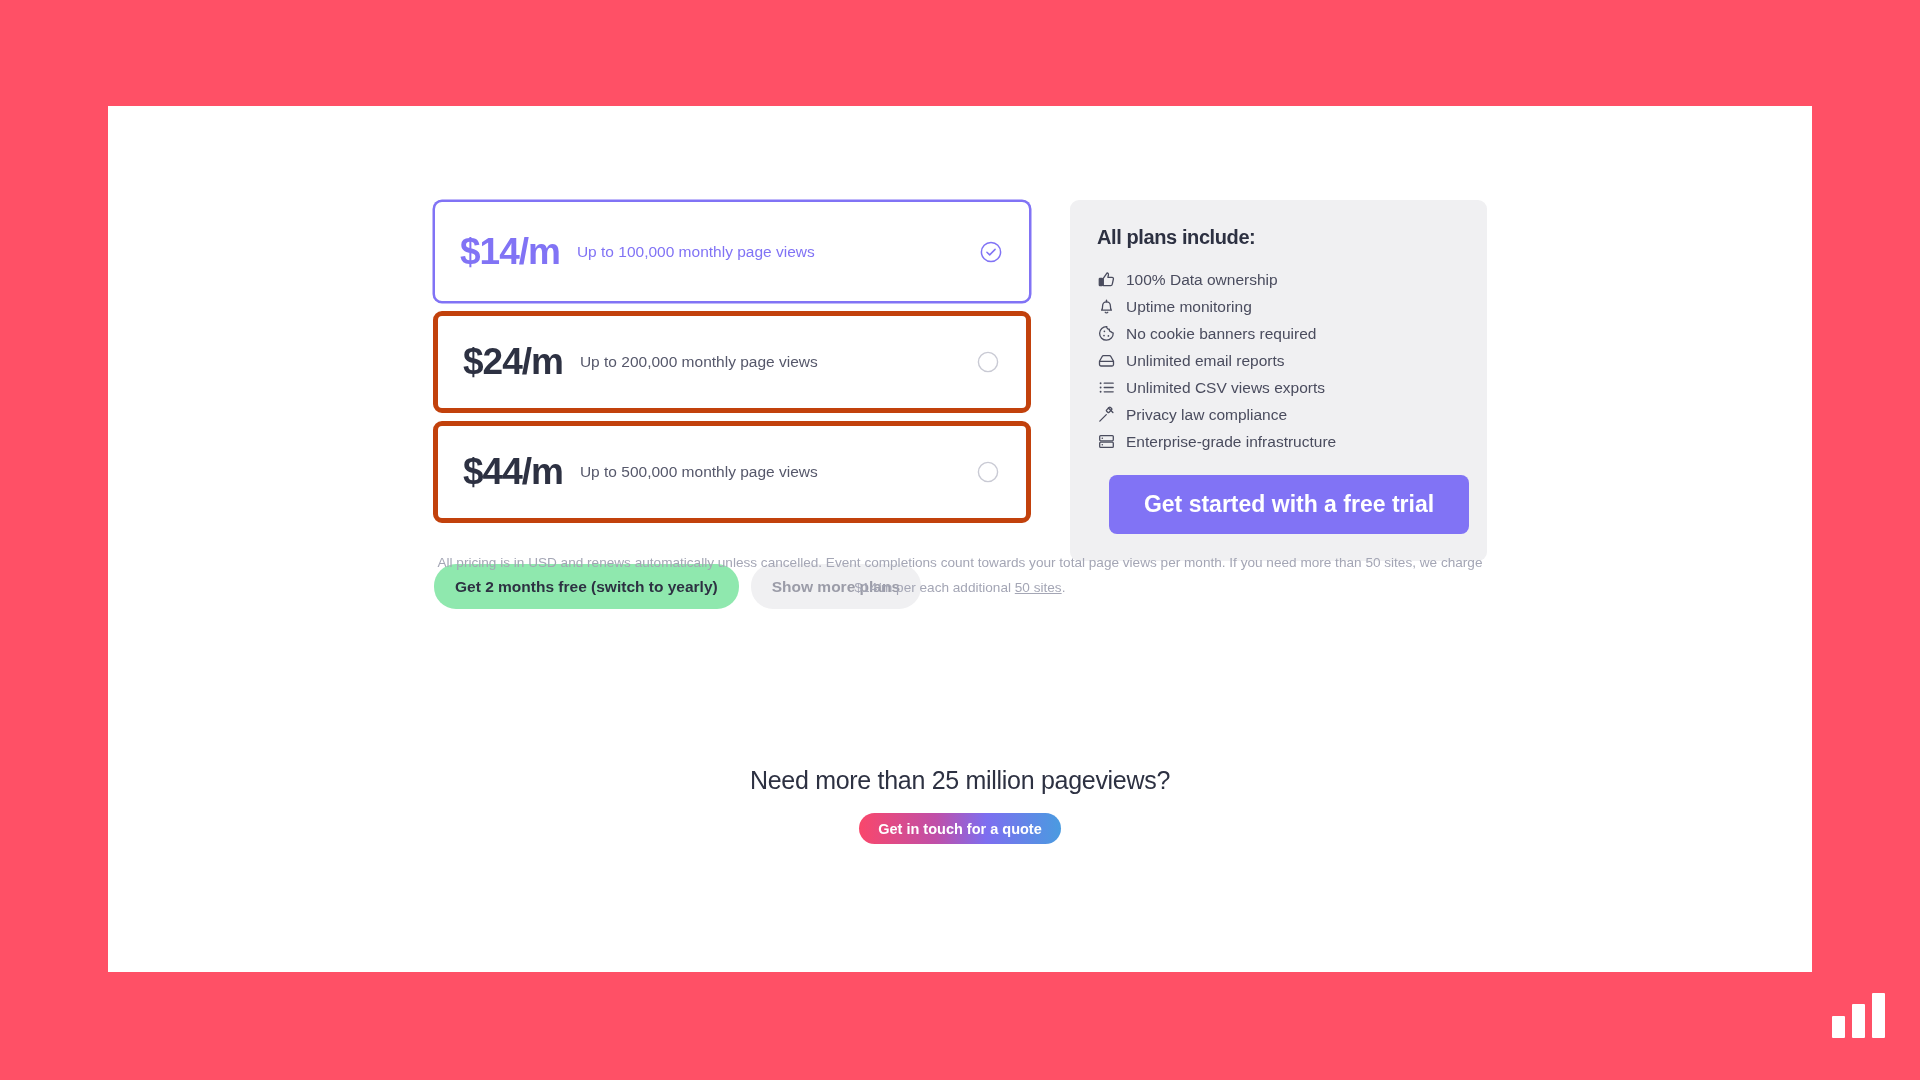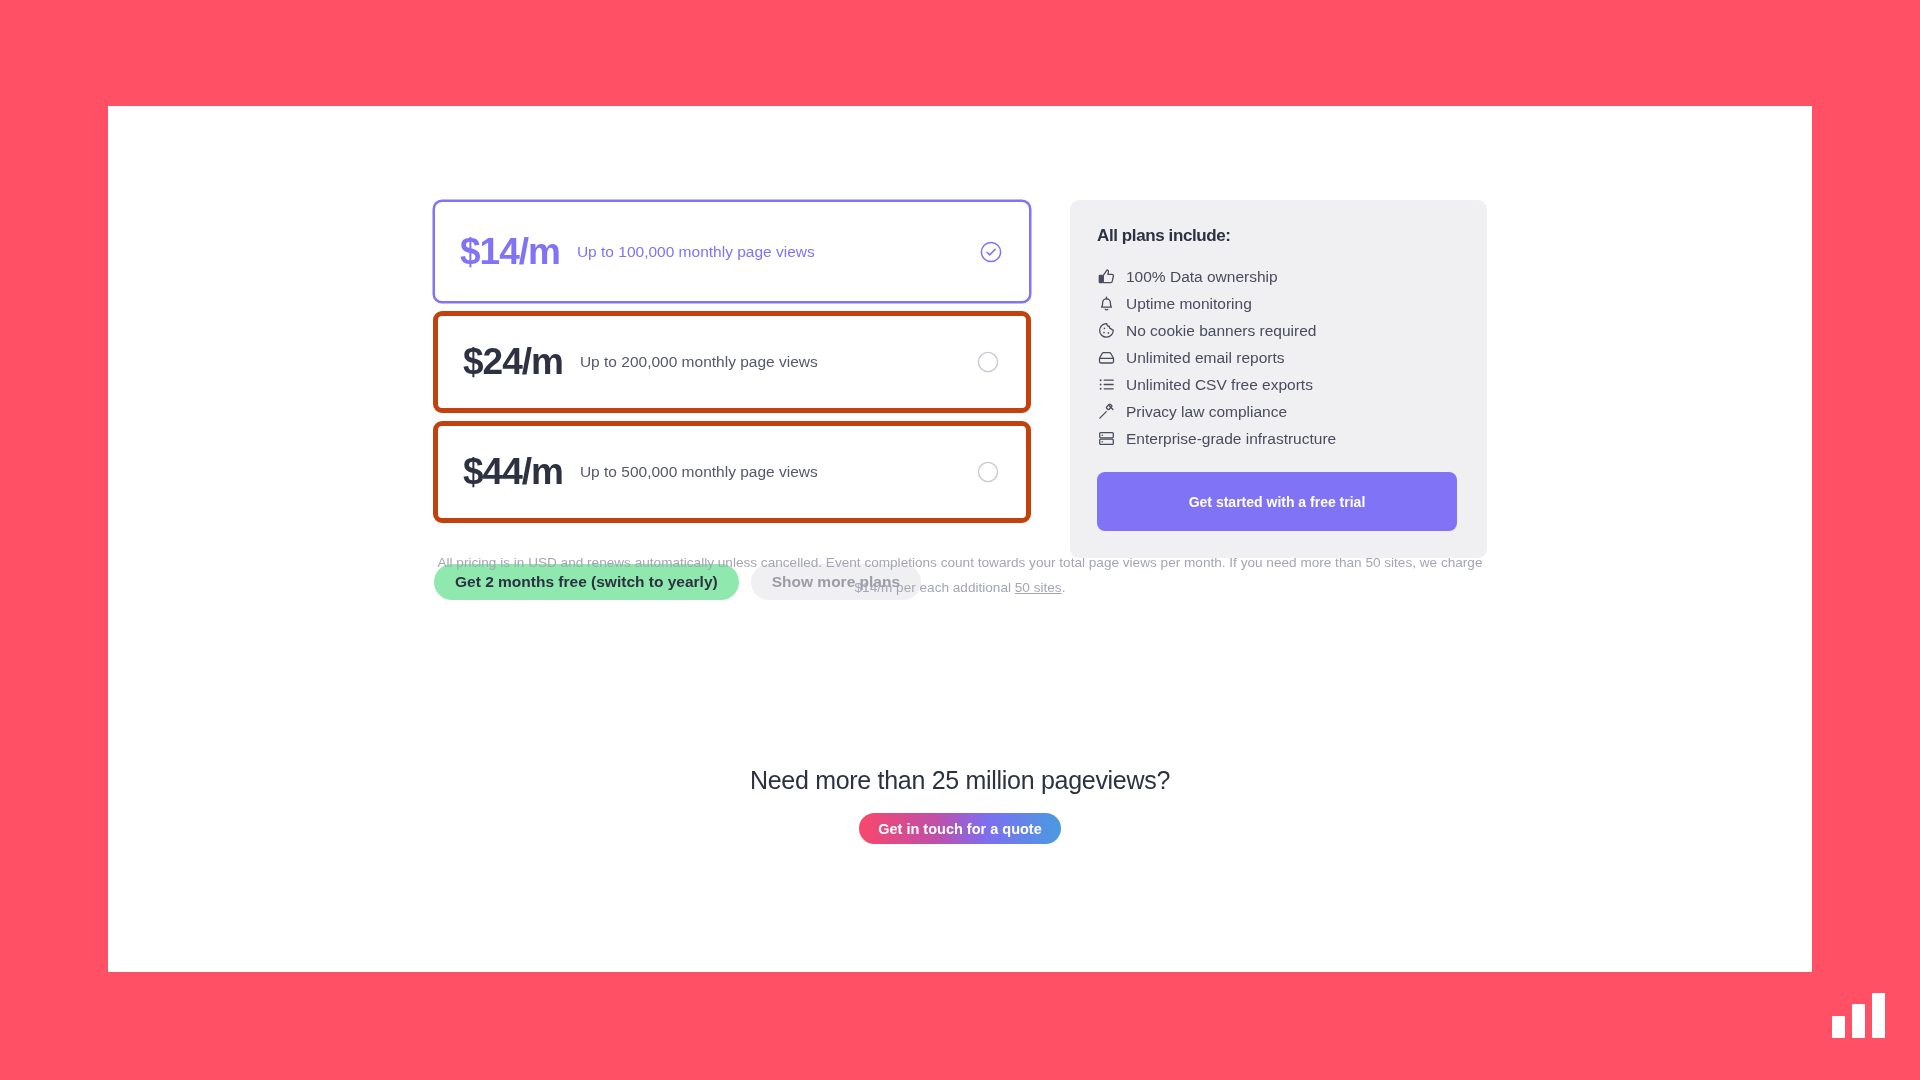--- a/index.html
+++ b/index.html
@@ -92,21 +92,21 @@
   
   .pill-row {
     display: flex;
     gap: 12px;
     margin-top: 41px;
     padding-left: 1px;
   }
   .pill {
     border: none;
     border-radius: 22px;
-    height: 36px;
+    height: 45px;
     padding: 0 21px;
     font-family: inherit;
     font-size: 15.5px;
     font-weight: 600;
     cursor: pointer;
     white-space: nowrap;
     display: inline-flex;
     align-items: center;
   }
   .pill-green { background: #8fe8ae; color: #2d3142; }
@@ -130,21 +130,21 @@
 
   
   .includes-panel {
     width: 417px;
     flex: 0 0 417px;
     background: #f0f0f2;
     border-radius: 9px;
     padding: 26px 30px 27px 27px;
   }
   .includes-title {
-    font-size: 17px;
+    font-size: 20px;
     font-weight: 700;
     color: #2d3142;
     letter-spacing: -0.4px;
     margin-bottom: 17px;
   }
   .feature-list { list-style: none; }
   .feature-item {
     display: flex;
     align-items: center;
     height: 27px;
@@ -166,23 +166,24 @@
   .cta-button {
     display: block;
     width: 100%;
     margin-top: 20px;
     height: 59px;
     background: #8173f5;
     color: #ffffff;
     border: none;
     border-radius: 8px;
     font-family: inherit;
-    font-size: 14px;
+    font-size: 23px;
     font-weight: 700;
     cursor: pointer;
+    margin-left: 12px;
   }
 
   
   .enterprise {
     position: absolute;
     left: 0;
     top: 660px;
     width: 100%;
     text-align: center;
   }
@@ -329,21 +330,21 @@
 
         <li class="feature-item">
           <span class="feature-icon">
             <svg width="17" height="17" viewBox="0 0 17 17" fill="none" stroke="currentColor" stroke-width="1.3" stroke-linecap="round">
               <path d="M6.2 4.2 H15.2 M6.2 8.5 H15.2 M6.2 12.8 H15.2"></path>
               <circle cx="2.6" cy="4.2" r="0.95" fill="currentColor" stroke="none"></circle>
               <circle cx="2.6" cy="8.5" r="0.95" fill="currentColor" stroke="none"></circle>
               <circle cx="2.6" cy="12.8" r="0.95" fill="currentColor" stroke="none"></circle>
             </svg>
           </span>
-          <span>Unlimited CSV free exports</span>
+          <span>Unlimited CSV views exports</span>
         </li>
 
         <li class="feature-item">
           <span class="feature-icon">
             <svg width="17" height="17" viewBox="0 0 17 17" fill="none" stroke="currentColor" stroke-width="1.3" stroke-linecap="round" stroke-linejoin="round">
               <path d="M1.8 15.1 L8.3 8.6"></path>
               <rect x="8.0" y="4.6" width="5.4" height="3.4" rx="1" transform="rotate(-45 8.0 4.6)"></rect>
               <path d="M10.4 2.0 L14.9 6.5"></path>
             </svg>
           </span>

